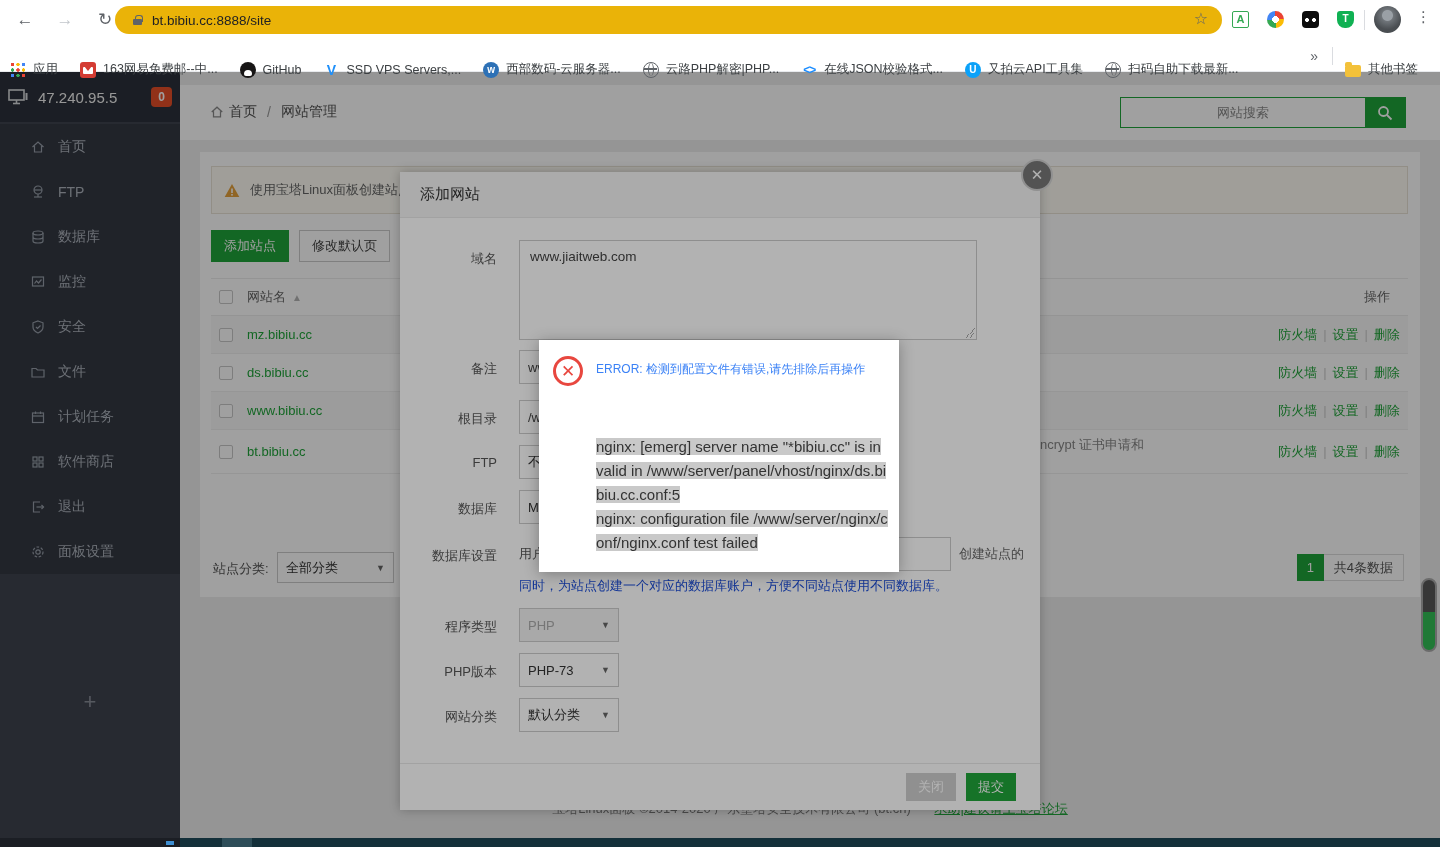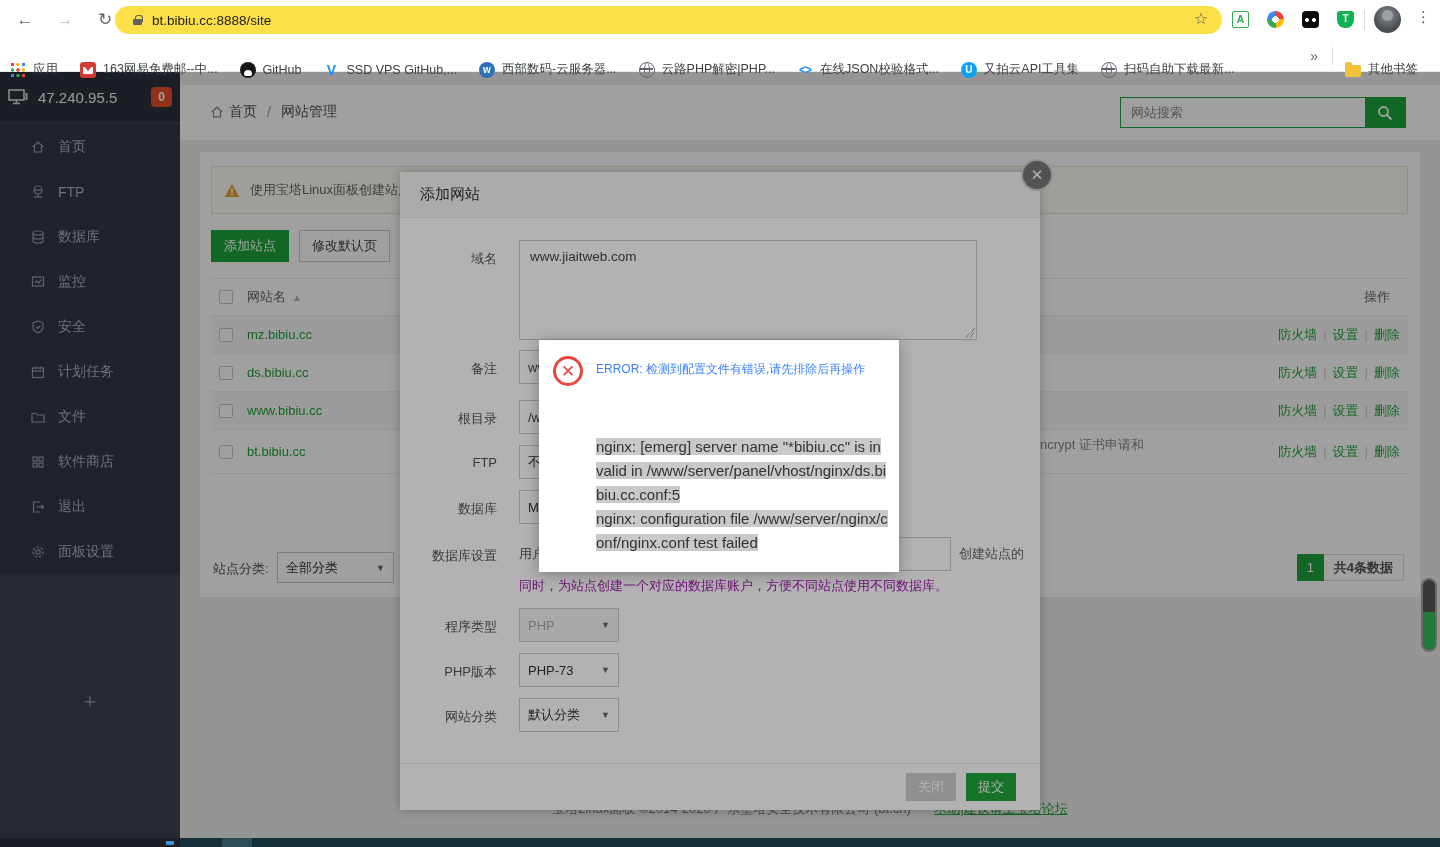--- a/index.html
+++ b/index.html
@@ -5,21 +5,21 @@
   * { margin:0; padding:0; box-sizing:border-box; }
   html,body { width:1440px; height:847px; overflow:hidden;
     font-family:"Liberation Sans","DejaVu Sans",sans-serif; background:#fff; }
 
   
   #chrome { position:absolute; top:0; left:0; width:1440px; height:72px; background:#fff; z-index:60; }
   #toolbar { position:absolute; top:0; left:0; right:0; height:40px; background:#fff; }
   .nav-btn { position:absolute; top:7px; width:26px; height:26px; text-align:center; line-height:26px;
     font-size:17px; color:#5f6368; border-radius:50%; }
   .nav-btn.disabled { color:#c2c6cb; }
-  #omnibox { position:absolute; left:115px; top:6px; width:1107px; height:28px; background:#fde047;
+  #omnibox { position:absolute; left:115px; top:6px; width:1107px; height:28px; background:#eab308;
     border-radius:14px; display:flex; align-items:center; padding:0 14px; }
   .lock { width:9px; height:10px; position:relative; margin:0 10px 0 4px; }
   .lock:before { content:""; position:absolute; left:1.5px; top:0; width:6px; height:6px;
     border:1.5px solid #5f6368; border-bottom:none; border-radius:3px 3px 0 0; }
   .lock:after { content:""; position:absolute; left:0; top:4px; width:9px; height:6px; background:#5f6368; border-radius:1px; }
   #url-text { font-size:13.5px; color:#202124; }
   #star { position:absolute; right:14px; top:3px; font-size:16px; color:#5f6368; }
   .ext { position:absolute; top:11px; width:17px; height:17px; }
   #ext-a { border:1.5px solid #34a853; background:#fff; color:#34a853; font-size:11px; font-weight:bold;
     text-align:center; line-height:14px; border-radius:2px; }
@@ -89,21 +89,21 @@
   .mi-icon svg { display:block; }
   #sidebar-plus { position:absolute; left:0; top:617px; width:180px; text-align:center; color:#8a8f99; font-size:22px; }
 
   
   #crumb-bar { position:absolute; left:180px; top:13px; width:1260px; height:55px; background:#fff; }
   #breadcrumb { position:absolute; left:30px; top:18px; display:flex; align-items:center; font-size:14px; color:#555; }
   #breadcrumb .sep { margin:0 10px; color:#999; }
   #crumb-home { display:flex; align-items:center; }
   #crumb-home svg { margin-right:5px; }
   #site-search { position:absolute; right:34px; top:12px; width:286px; height:31px; border:1px solid #20a53a; display:flex; }
-  #search-input { flex:1; border:none; outline:none; font-size:13px; color:#333; padding:0 10px; background:#fff; }
+  #search-input { flex:1; border:none; outline:none; font-size:13px; color:#333; padding:0 10px; background:#fff;text-align:center; }
   #search-input::placeholder { color:#888; }
   #search-btn { width:40px; height:29px; background:#20a53a; border:none; display:flex; align-items:center; justify-content:center; }
 
   
   #card { position:absolute; left:200px; top:80px; width:1220px; height:445px; background:#fff; }
   #alert { position:absolute; left:11px; top:14px; right:12px; height:48px; border:1px solid #e9e4d6; background:#fffdf5;
     display:flex; align-items:center; padding-left:12px; font-size:13px; color:#666; }
   #alert .warn { margin-right:10px; }
   #btn-row { position:absolute; left:11px; top:78px; height:32px; display:flex; }
   .btn { height:32px; padding:4px 12px; font-size:13px; display:inline-flex; align-items:center; margin-right:10px; white-space:nowrap; }
@@ -128,21 +128,21 @@
 
   #table-foot { position:absolute; left:11px; top:400px; width:1197px; height:32px; }
   #cat-label { position:absolute; left:2px; top:8px; font-size:13px; color:#555; }
   #cat-select { position:absolute; left:66px; top:0; width:117px; height:31px; }
   .select { border:1px solid #ccc; background:#fff; height:100%; display:flex; align-items:center;
     padding:0 8px; font-size:13px; color:#333; justify-content:space-between; }
   .select .caret { font-size:9px; color:#666; margin-left:8px; }
   #pager { position:absolute; right:4px; top:2px; display:flex; height:27px; }
   #page-num { width:27px; background:#20a53a; color:#fff; font-size:13px; display:flex; align-items:center; justify-content:center; }
   #page-total { border:1px solid #ddd; border-left:none; background:#fff; color:#555; font-size:13px;
-    display:flex; align-items:center; padding:0 10px;font-weight:bold; }
+    display:flex; align-items:center; padding:0 10px; }
 
   #page-footer { position:absolute; left:180px; top:728px; width:1260px; text-align:center; font-size:13px; color:#787878; }
   #help-link { color:#20a53a; margin-left:20px; text-decoration:underline; }
 
   #scroll-widget { position:absolute; right:3px; top:506px; width:16px; height:74px; border:2px solid #9a9a9a;
     border-radius:9px; background:linear-gradient(#4f4f4f 0 45%, #2fae4e 45% 100%); z-index:25; }
 
   
   #overlay-a { position:absolute; inset:0; background:rgba(0,0,0,0.10); z-index:10; }
   #overlay-b { position:absolute; inset:0; background:rgba(0,0,0,0.30); z-index:30; }
@@ -160,21 +160,21 @@
     font-size:13px; color:#444; padding:0 8px; display:flex; align-items:center; }
   .f-select { position:absolute; left:119px; width:100px; height:34px; }
   #domain-area { position:absolute; left:119px; top:68px; width:458px; height:100px; border:1px solid #ccc;
     background:#fff; font-size:13.5px; color:#444; padding:8px 10px; }
   #resize-grip { position:absolute; right:1px; bottom:1px; width:10px; height:10px;
     background:linear-gradient(135deg, rgba(0,0,0,0) 0 50%, #aaa 50% 55%, rgba(0,0,0,0) 55% 70%, #aaa 70% 75%, rgba(0,0,0,0) 75%); }
   #db-note { position:absolute; left:119px; top:365px; width:505px; font-size:13px; color:#555; }
   #db-note-line1 { display:flex; align-items:center; height:34px; }
   #db-user-input { width:200px; height:34px; border:1px solid #ccc; background:#fff; margin-left:auto; }
   #db-note-right { margin-left:8px; color:#666; }
-  #db-note-line2 { margin-top:6px; color:#a21caf; line-height:18px; }
+  #db-note-line2 { margin-top:6px; color:#1d4ed8; line-height:18px; }
   .select.disabled { background:#f2f2f2; color:#aaa; }
   #modal-footer { position:absolute; left:0; top:591px; width:640px; height:47px; border-top:1px solid #e8e8e8;
     display:flex; align-items:center; justify-content:flex-end; padding-right:24px; }
   #btn-close-modal { height:28px; padding:0 12px; background:#cfcfcf; color:#fff; border:none; font-size:13px; margin-right:10px; }
   #btn-submit { height:28px; padding:0 12px; background:#20a53a; color:#fff; border:none; font-size:13px; }
 
   
   #error-popup { position:absolute; left:539px; top:268px; width:360px; height:232px; background:#fff; z-index:40;
     box-shadow:0 2px 14px rgba(0,0,0,0.3); }
   #err-icon { position:absolute; left:14px; top:16px; width:30px; height:30px; border:3px solid #e8473f;
@@ -220,21 +220,21 @@
       <span class="bm">
         <span class="bm-ico netease-mail-icon"></span>
         <span class="bm-label">163网易免费邮--中...</span>
       </span>
       <span class="bm">
         <span class="bm-ico github-icon"></span>
         <span class="bm-label">GitHub</span>
       </span>
       <span class="bm">
         <span class="bm-ico vultr-icon">V</span>
-        <span class="bm-label">SSD VPS GitHub,...</span>
+        <span class="bm-label">SSD VPS Servers,...</span>
       </span>
       <span class="bm">
         <span class="bm-ico west-digital-icon">w</span>
         <span class="bm-label">西部数码-云服务器...</span>
       </span>
       <span class="bm">
         <span class="bm-ico globe-icon"></span>
         <span class="bm-label">云路PHP解密|PHP...</span>
       </span>
       <span class="bm">
@@ -314,35 +314,35 @@
             <svg width="16" height="16" viewBox="0 0 16 16" stroke="#99a0ab" stroke-width="1.2">
               <path d="M8 2 l5 1.8 V8 c0 3-2.2 4.8-5 6 C5.2 12.8 3 11 3 8 V3.8 Z" fill="none"></path>
               <polyline points="6,8 7.5,9.5 10.5,6.5" fill="none"></polyline>
             </svg>
           </span>
           <span class="mi-label">安全</span>
         </div>
         <div class="menu-item">
           <span class="mi-icon">
             <svg width="16" height="16" viewBox="0 0 16 16" stroke="#99a0ab" stroke-width="1.2">
+              <path d="M2 4.5 h4 l1.5 1.5 H14 v7 H2 Z" fill="none"></path>
+            </svg>
+          </span>
+          <span class="mi-label">文件</span>
+        </div>
+        <div class="menu-item">
+          <span class="mi-icon">
+            <svg width="16" height="16" viewBox="0 0 16 16" stroke="#99a0ab" stroke-width="1.2">
               <rect x="2.5" y="4" width="11" height="9.5" fill="none"></rect>
               <line x1="2.5" y1="7" x2="13.5" y2="7"></line>
               <line x1="5.5" y1="2.5" x2="5.5" y2="5"></line>
               <line x1="10.5" y1="2.5" x2="10.5" y2="5"></line>
             </svg>
           </span>
           <span class="mi-label">计划任务</span>
-        </div>
-        <div class="menu-item">
-          <span class="mi-icon">
-            <svg width="16" height="16" viewBox="0 0 16 16" stroke="#99a0ab" stroke-width="1.2">
-              <path d="M2 4.5 h4 l1.5 1.5 H14 v7 H2 Z" fill="none"></path>
-            </svg>
-          </span>
-          <span class="mi-label">文件</span>
         </div>
         <div class="menu-item">
           <span class="mi-icon">
             <svg width="16" height="16" viewBox="0 0 16 16" stroke="#99a0ab" stroke-width="1.2">
               <rect x="3" y="3" width="4" height="4" fill="none"></rect>
               <rect x="9" y="3" width="4" height="4" fill="none"></rect>
               <rect x="3" y="9" width="4" height="4" fill="none"></rect>
               <rect x="9" y="9" width="4" height="4" fill="none"></rect>
             </svg>
           </span>

